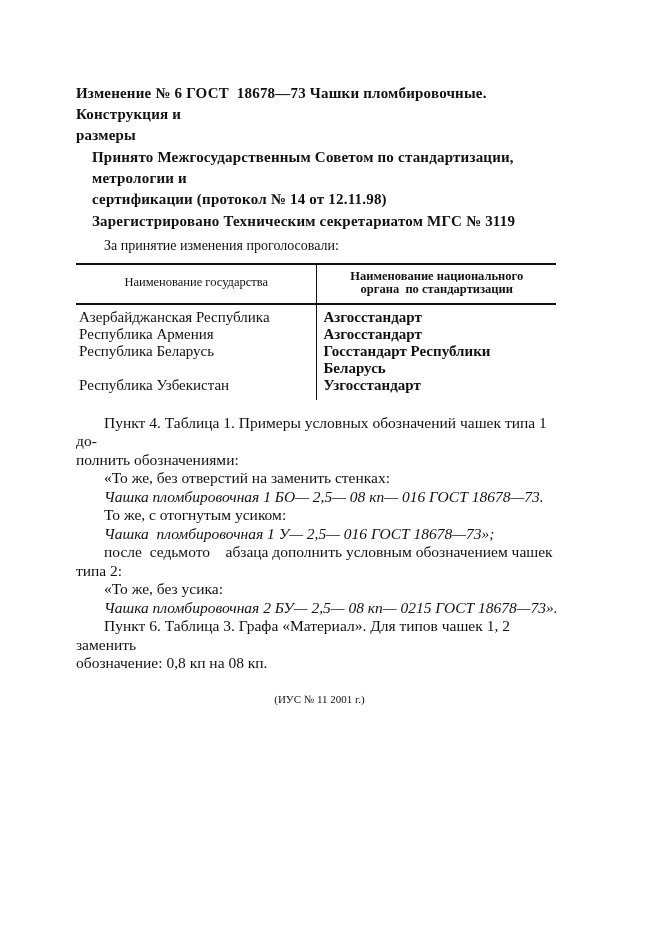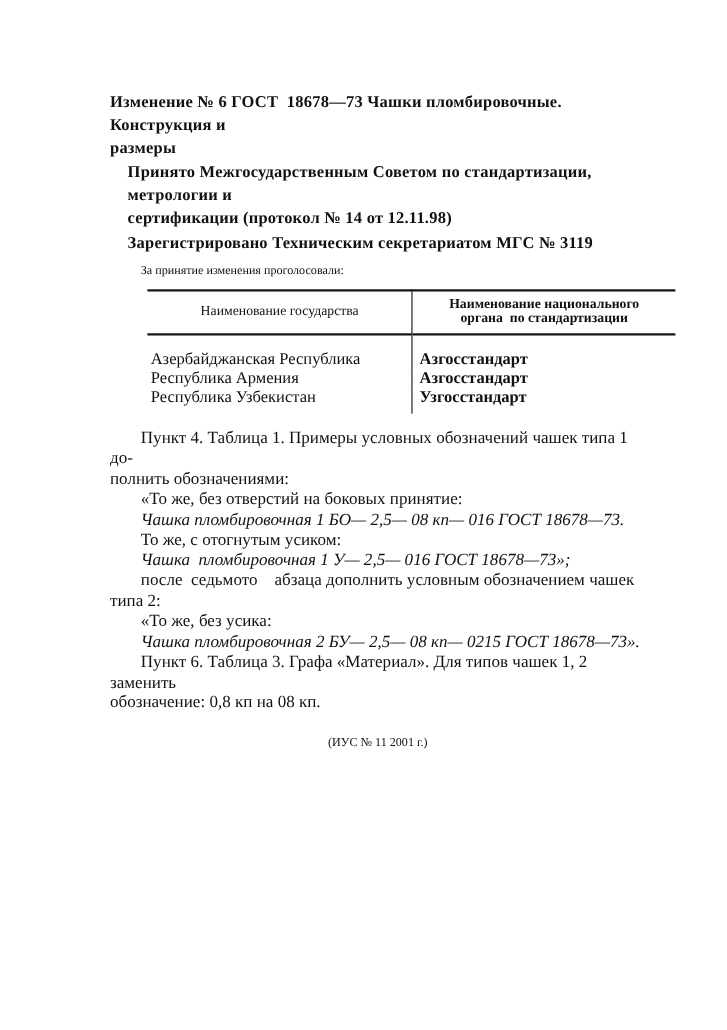--- a/index.html
+++ b/index.html
@@ -9,44 +9,43 @@
     width: 661px;
     height: 936px;
     background: #ffffff;
     margin: 0 auto;
     font-family: "Liberation Serif", "DejaVu Serif", serif;
     color: #111111;
     overflow: hidden;
   }
   .doc {
     position: absolute;
-    left: 100px;
+    left: 76px;
     top: 83px;
     width: 487px;
   }
   .head {
     font-weight: 700;
     font-size: 15px;
     line-height: 21px;
     white-space: pre-wrap;
     letter-spacing: 0.2px;
   }
   .head + .head { margin-top: 1px; margin-left: 16px; }
   .vote-intro {
     margin-top: 5px;
-    font-size: 11px;
+    font-size: 14px;
     line-height: 18.5px;
     text-indent: 28px;
   }
   table.vote-table {
     margin-top: 7px;
     width: 480px;
     border-collapse: collapse;
     border-top: 2px solid #111;
-    margin-left: 34px;
   }
   table.vote-table th {
     font-weight: 400;
     font-size: 12.5px;
     line-height: 13.5px;
     text-align: center;
     vertical-align: middle;
     padding: 5px 4px 6px 4px;
     border-bottom: 2px solid #111;
     white-space: pre-wrap;
@@ -54,21 +53,21 @@
   table.vote-table col.c1 { width: 50.2%; }
   table.vote-table col.c2 { width: 49.8%; }
   table.vote-table td {
     font-size: 15px;
     line-height: 17px;
     vertical-align: top;
     padding: 0 2px 0 3px;
   }
   table.vote-table .col2 { border-left: 1.5px solid #111; font-weight: bold; }
   table.vote-table td.col2 { padding-left: 6px; }
-  table.vote-table tbody tr:first-child td { padding-top: 14px; }
+  table.vote-table tbody tr:first-child td { padding-top: 4px; }
   table.vote-table tbody tr:last-child td { padding-bottom: 6px; }
   .body-text { margin-top: 14px; }
   .body-text p {
     font-size: 15.5px;
     line-height: 18.5px;
     text-indent: 28px;
     white-space: pre-wrap;
   }
   .body-text p.italic { font-style: italic; }
   .footer-note {
@@ -107,30 +106,34 @@
       <tbody>
         <tr>
           <td>Азербайджанская Республика</td>
           <td class="col2">Азгосстандарт</td>
         </tr>
         <tr>
           <td>Республика Армения</td>
           <td class="col2">Азгосстандарт</td>
         </tr>
         <tr>
+          <td>Республика Беларусь</td>
+          <td class="col2">Госстандарт Республики Беларусь</td>
+        </tr>
+        <tr>
           <td>Республика Узбекистан</td>
           <td class="col2">Узгосстандарт</td>
         </tr>
       </tbody>
     </table>
 
     <div class="body-text">
       <p>Пункт 4. Таблица 1. Примеры условных обозначений чашек типа 1 до-
 полнить обозначениями:</p>
-      <p>«То же, без отверстий на боковых принятие:</p>
+      <p>«То же, без отверстий на заменить стенках:</p>
       <p class="italic">Чашка пломбировочная 1 БО— 2,5— 08 кп— 016 ГОСТ 18678—73.</p>
       <p>То же, с отогнутым усиком:</p>
       <p class="italic">Чашка  пломбировочная 1 У— 2,5— 016 ГОСТ 18678—73»;</p>
       <p>после  седьмото    абзаца дополнить условным обозначением чашек
 типа 2:</p>
       <p>«То же, без усика:</p>
       <p class="italic">Чашка пломбировочная 2 БУ— 2,5— 08 кп— 0215 ГОСТ 18678—73».</p>
       <p>Пункт 6. Таблица 3. Графа «Материал». Для типов чашек 1, 2 заменить
 обозначение: 0,8 кп на 08 кп.</p>
     </div>

